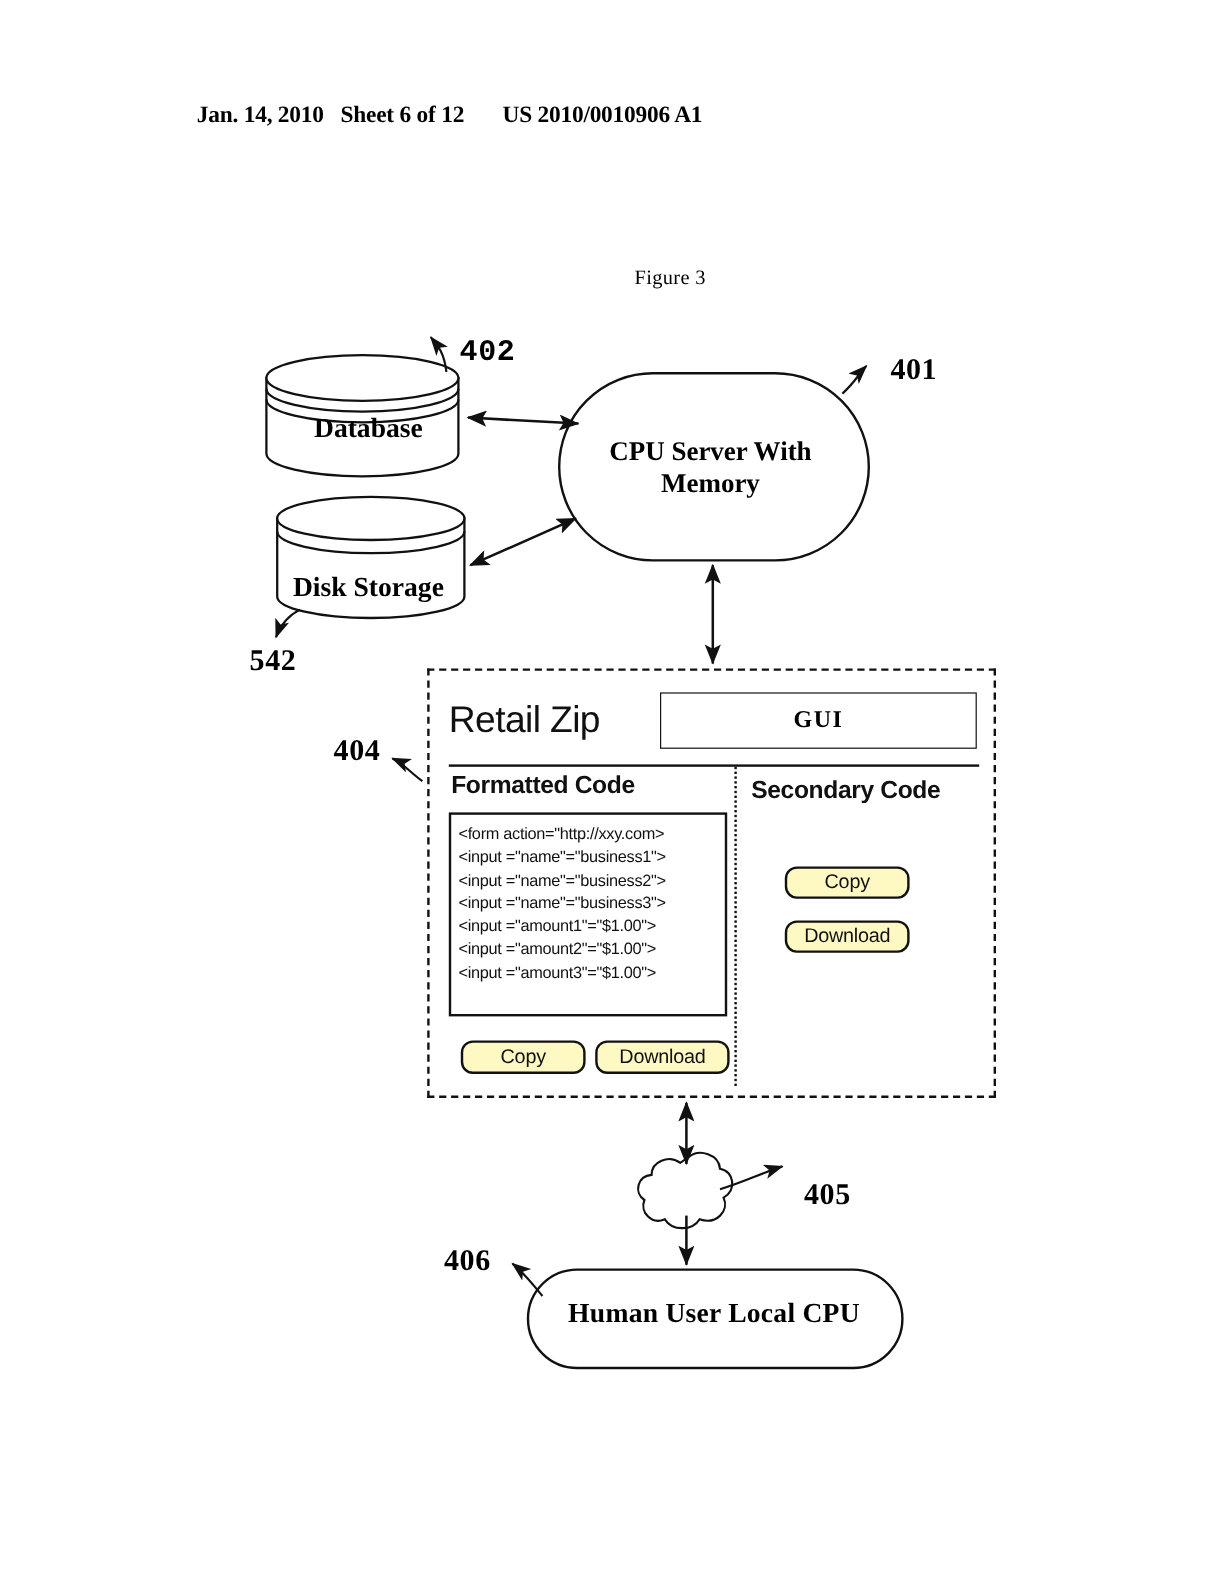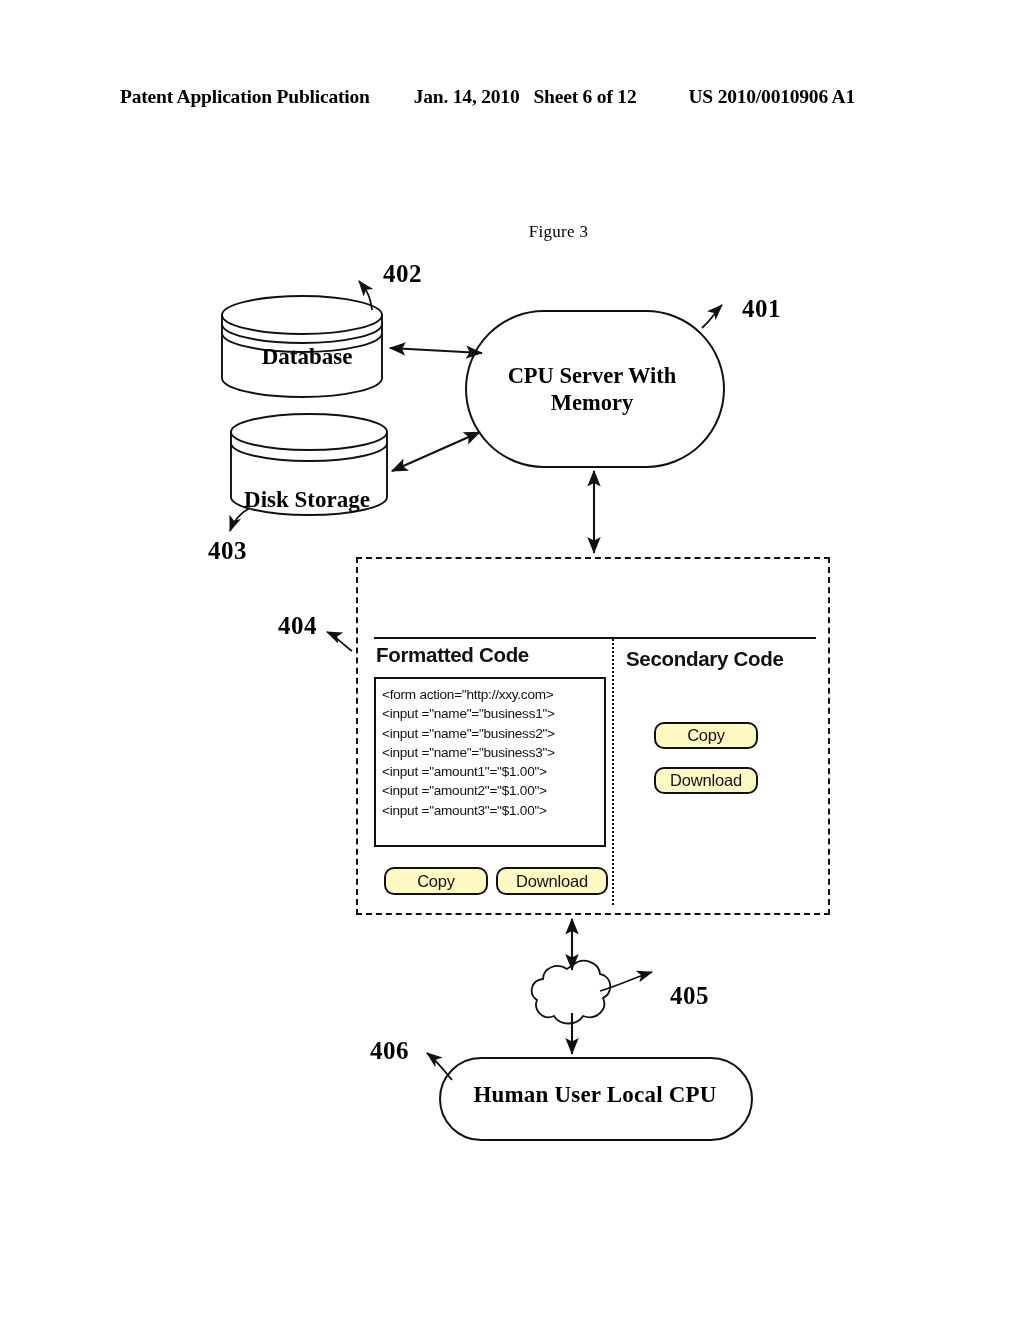--- a/index.html
+++ b/index.html
@@ -27,21 +27,21 @@
     align-items: baseline;
     font-family: "Liberation Serif", serif;
     font-weight: bold;
     font-size: 19.5px;
     letter-spacing: -0.2px;
     white-space: nowrap;
   }
   #patent-header .h-pub { }
   #patent-header .h-date { margin-left: 44px; }
   #patent-header .h-sheet { margin-left: 14px; }
-  #patent-header .h-num { margin-left: 52px; text-align: center; }
+  #patent-header .h-num { margin-left: 32px; text-align: center; }
 
   
   #figure-title {
     position: absolute;
     top: 222px;
     left: 0;
     width: 1024px;
     text-align: center;
     font-family: "Liberation Serif", serif;
     font-size: 17px;
@@ -75,21 +75,21 @@
     font-weight: bold;
     text-align: center;
     line-height: 1.18;
     white-space: pre-line;
   }
   #database-label {
     left: 222px; top: 343px; width: 170px;
     font-size: 23px;
   }
   #diskstorage-label {
-    left: 222px; top: 486px; width: 170px;
+    left: 222px; top: 476px; width: 170px;
     font-size: 23px;
   }
   #cpuserver-label {
     left: 472px; top: 363px; width: 240px;
     font-size: 22.5px;
   }
   #humanuser-label {
     left: 440px; top: 1081px; width: 310px;
     font-size: 23px;
     letter-spacing: 0.2px;
@@ -222,21 +222,20 @@
   #formatted-download-btn {
     position: absolute;
     left: 138px; top: 308px;
     width: 112px; height: 28px;
   }
 </style>
 </head>
 <body>
 
 <div id="patent-header">
-  <span class="h-pub">Patent Application Publication</span>
   <span class="h-date">Jan. 14, 2010</span>
   <span class="h-sheet">Sheet 6 of 12</span>
   <span class="h-num">US 2010/0010906 A1</span>
 </div>
 
 <div id="figure-title">Figure 3</div>
 
 <svg id="figure-svg" viewBox="0 0 1024 1320" xmlns="http://www.w3.org/2000/svg">
   <defs>
     <marker id="arrowFull" markerWidth="9" markerHeight="9" refX="7.6" refY="3.2" orient="auto" markerUnits="strokeWidth">
@@ -288,35 +287,39 @@
 
   <path d="M250,508 C240,513 234,520 230,531" stroke="#111" stroke-width="1.8" fill="none" marker-end="url(#leadArrow)"></path>
 
   <path d="M352,651 C341,643 336,636 327,632" stroke="#111" stroke-width="1.8" fill="none" marker-end="url(#leadArrow)"></path>
 
   <path d="M600,991 C620,985 636,977 652,972" stroke="#111" stroke-width="1.8" fill="none" marker-end="url(#leadArrow)"></path>
 
   <path d="M452,1080 C443,1069 436,1060 427,1053" stroke="#111" stroke-width="1.8" fill="none" marker-end="url(#leadArrow)"></path>
 </svg>
 
-<div class="ref-num" style="left:383px; top:260px;">402</div>
+<div class="ref-num" style="left:383px; top:279px;font-family:Liberation Mono, monospace;">402</div>
 <div class="ref-num" style="left:742px; top:295px;">401</div>
-<div class="ref-num" style="left:208px; top:537px;">403</div>
+<div class="ref-num" style="left:208px; top:537px;">542</div>
 <div class="ref-num" style="left:278px; top:612px;">404</div>
 <div class="ref-num" style="left:670px; top:982px;text-align:center;">405</div>
 <div class="ref-num" style="left:370px; top:1037px;">406</div>
 
 <div class="node-label" id="database-label">Database</div>
 <div class="node-label" id="diskstorage-label">Disk Storage</div>
 <div class="node-label" id="cpuserver-label">CPU Server With
 Memory</div>
 <div class="node-label" id="humanuser-label">Human User Local CPU</div>
 
 <div id="retailzip-panel">
 
+  <div id="panel-topbar">
+    <div id="app-title">Retail Zip</div>
+    <div id="gui-box">GUI</div>
+  </div>
 
   <div id="panel-hrule"></div>
   <div id="panel-vrule"></div>
 
   <div class="col-heading" id="formatted-heading">Formatted Code</div>
   <div class="col-heading" id="secondary-heading">Secondary Code</div>
 
   <div id="code-box">
     <div class="code-line">&lt;form action="http://xxy.com&gt;</div>
     <div class="code-line">&lt;input ="name"="business1"&gt;</div>

